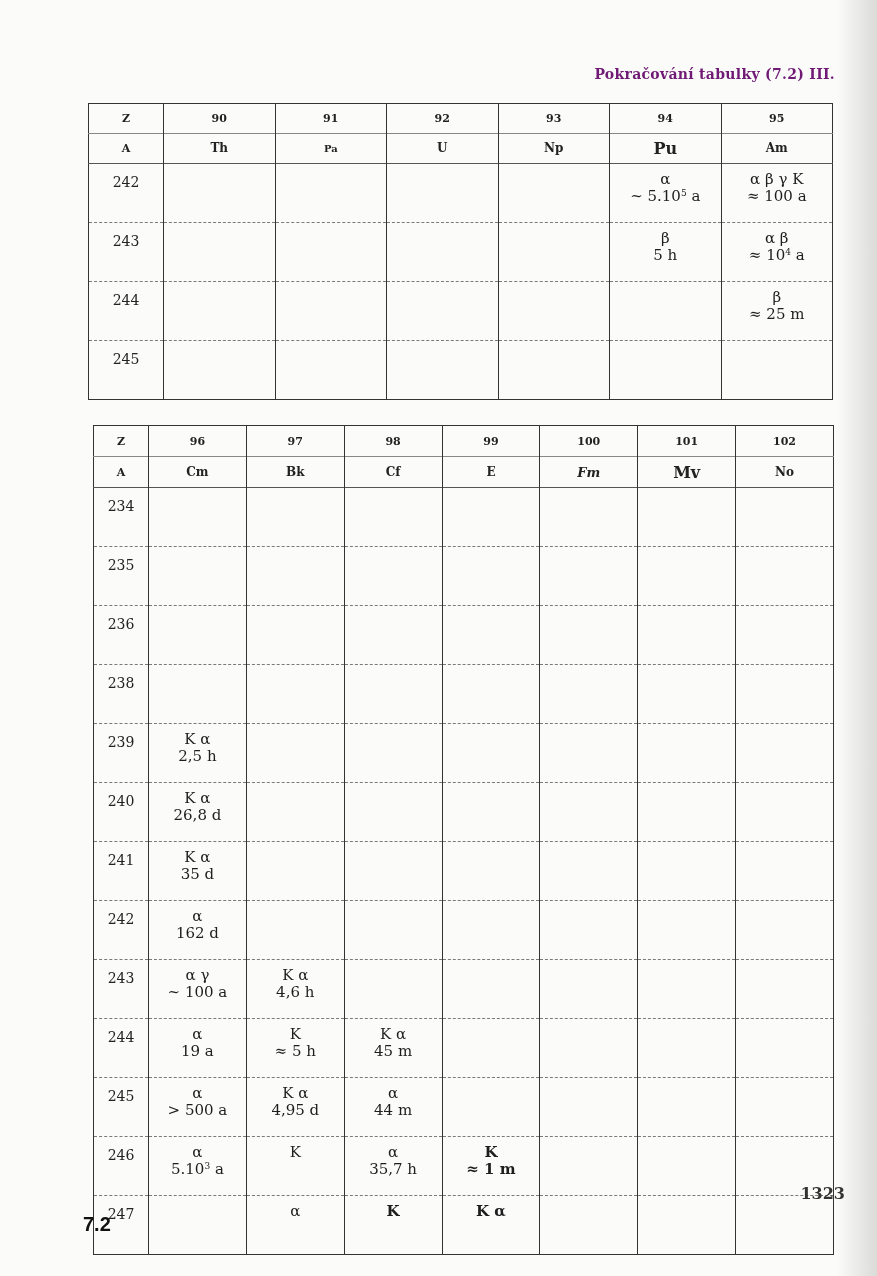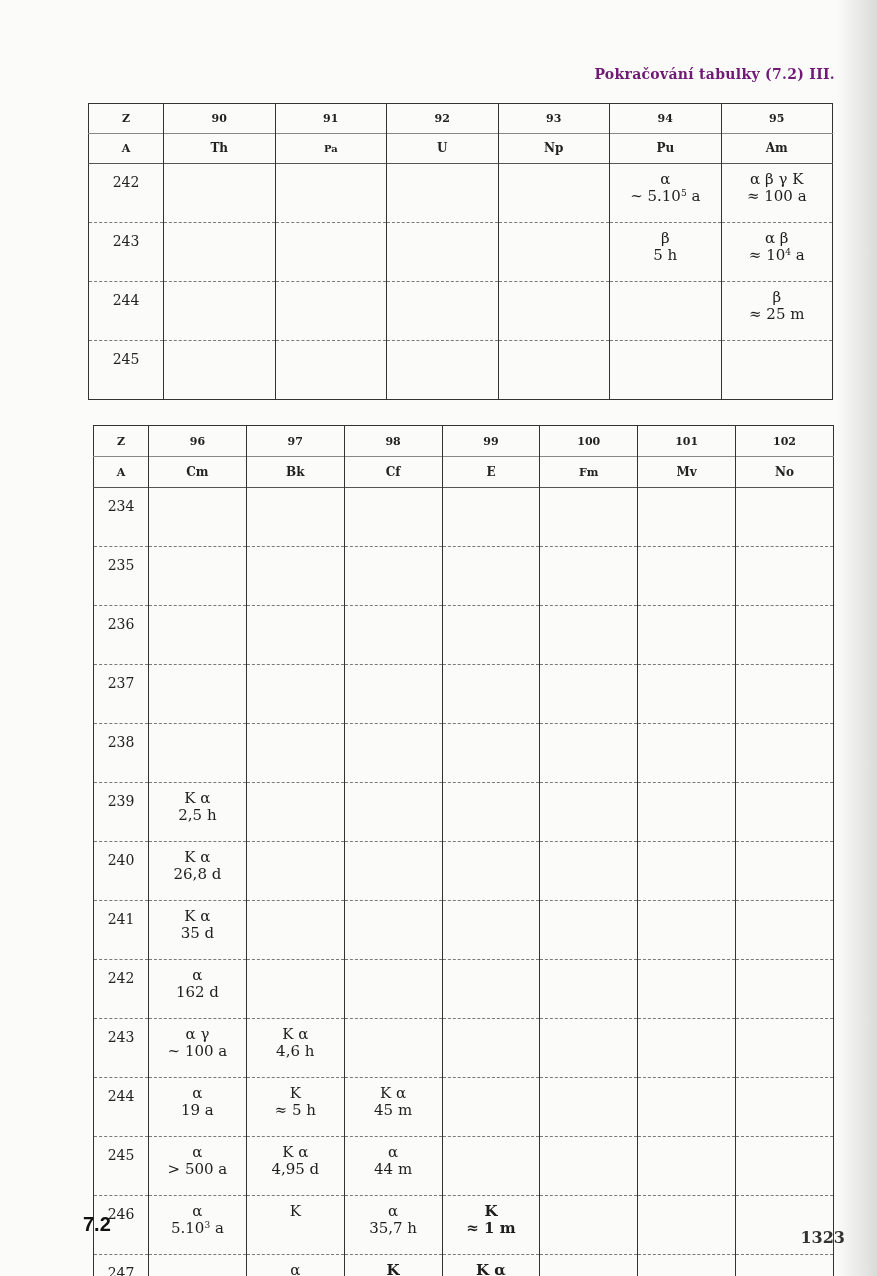--- a/index.html
+++ b/index.html
@@ -47,21 +47,21 @@
   #t2 { left: 93px; top: 425px; width: 741px; }
   #t1 tr.hdr td { height: 29px; }
   #t1 tr.row td { height: 48px; }
   #t2 tr.hdr td { height: 30px; }
   #t2 tr.row td { height: 48px; }
   .footer-left {
     position: absolute; left: 83px; top: 1213px;
     font-family: Liberation Sans, sans-serif; font-weight: bold; font-size: 20px; color: #111;
   }
   .footer-right {
-    position: absolute; right: 32px; top: 1228px;
+    position: absolute; right: 32px; top: 1184px;
     font-family: "DejaVu Serif", serif; font-weight: bold; font-size: 16px; color: #333;
   }
 </style>
 </head>
 <body>
 
 <div class="page-edge"></div>
 
 <div class="running-head">Pokračování tabulky (7.2) III.</div>
 
@@ -84,21 +84,21 @@
         <td>93</td>
         <td>94</td>
         <td>95</td>
       </tr>
       <tr class="hdr sym">
         <td>A</td>
         <td style="font-size: 12px;">Th</td>
         <td style="font-size: 10px; margin-top: 20px;">Pa</td>
         <td style="font-size: 12px;">U</td>
         <td style="font-size: 12px;">Np</td>
-        <td style="font-size: 12px;">Pu</td>
+        <td style="font-size: 16px;">Pu</td>
         <td style="font-size: 12px; margin-left: 41px;">Am</td>
       </tr>
       <tr class="row first">
         <td class="a">242</td>
         <td></td>
         <td></td>
         <td></td>
         <td></td>
         <td>
           <div class="cell-inner">
@@ -179,22 +179,22 @@
         <td>100</td>
         <td>101</td>
         <td>102</td>
       </tr>
       <tr class="hdr sym">
         <td>A</td>
         <td style="font-size: 12px;">Cm</td>
         <td style="font-size: 12px;">Bk</td>
         <td style="font-size: 12px;">Cf</td>
         <td style="font-size: 12px;">E</td>
-        <td style="font-size: 11px;">Fm</td>
-        <td style="font-size: 12px;">Mv</td>
+        <td style="font-size: 13px; font-style: italic;">Fm</td>
+        <td style="font-size: 16px;">Mv</td>
         <td style="font-size: 12px;">No</td>
       </tr>
       <tr class="row first">
         <td class="a">234</td>
         <td></td>
         <td></td>
         <td></td>
         <td></td>
         <td></td>
         <td></td>
@@ -205,30 +205,20 @@
         <td></td>
         <td></td>
         <td></td>
         <td></td>
         <td></td>
         <td></td>
         <td></td>
       </tr>
       <tr class="row">
         <td class="a">236</td>
-        <td></td>
-        <td></td>
-        <td></td>
-        <td></td>
-        <td></td>
-        <td></td>
-        <td></td>
-      </tr>
-      <tr class="row">
-        <td class="a">237</td>
         <td></td>
         <td></td>
         <td></td>
         <td></td>
         <td></td>
         <td></td>
         <td></td>
       </tr>
       <tr class="row">
         <td class="a">238</td>

